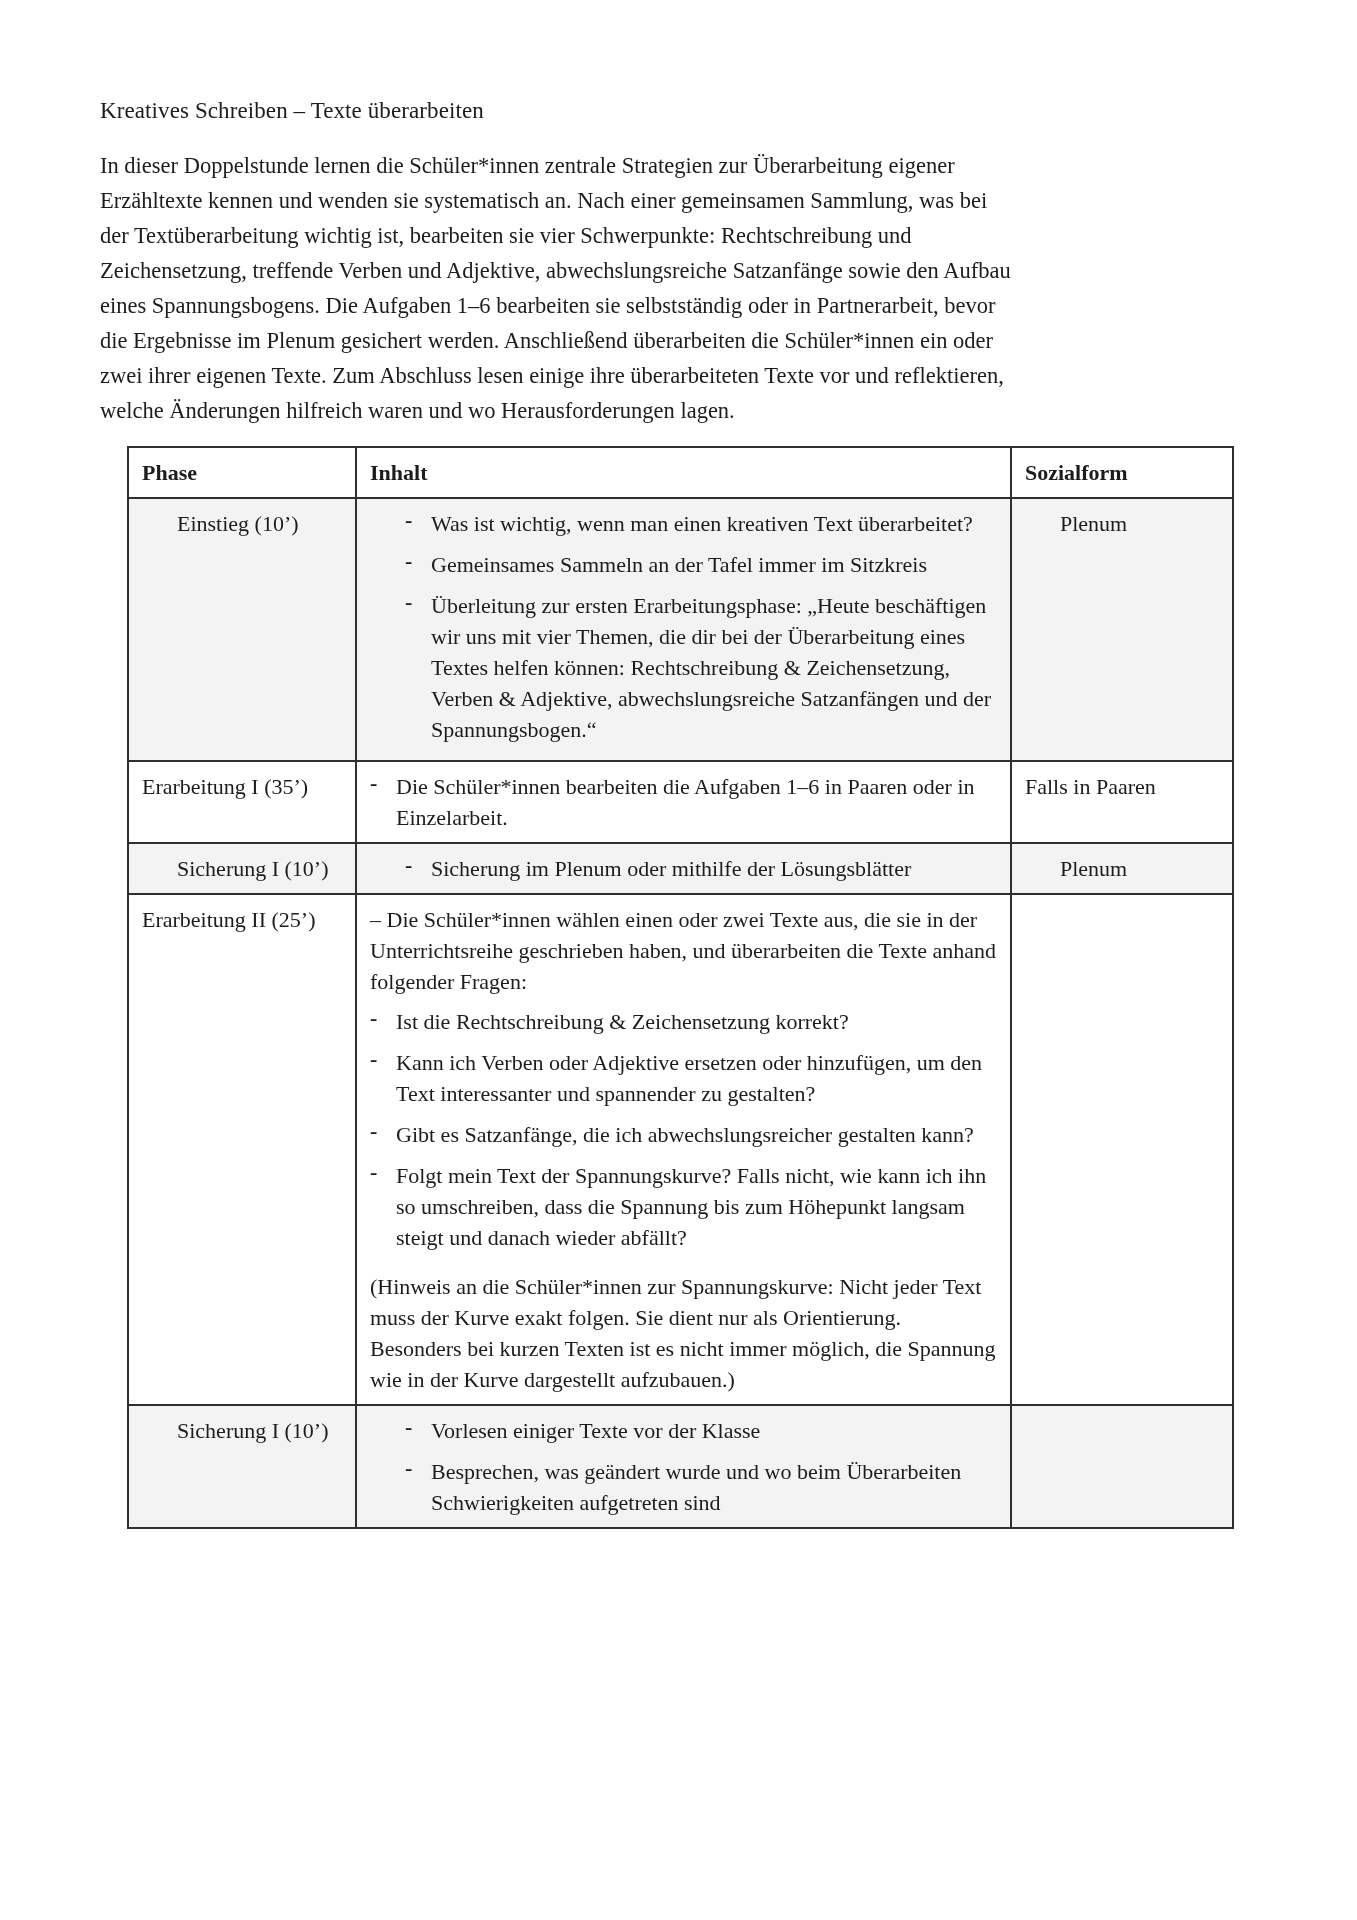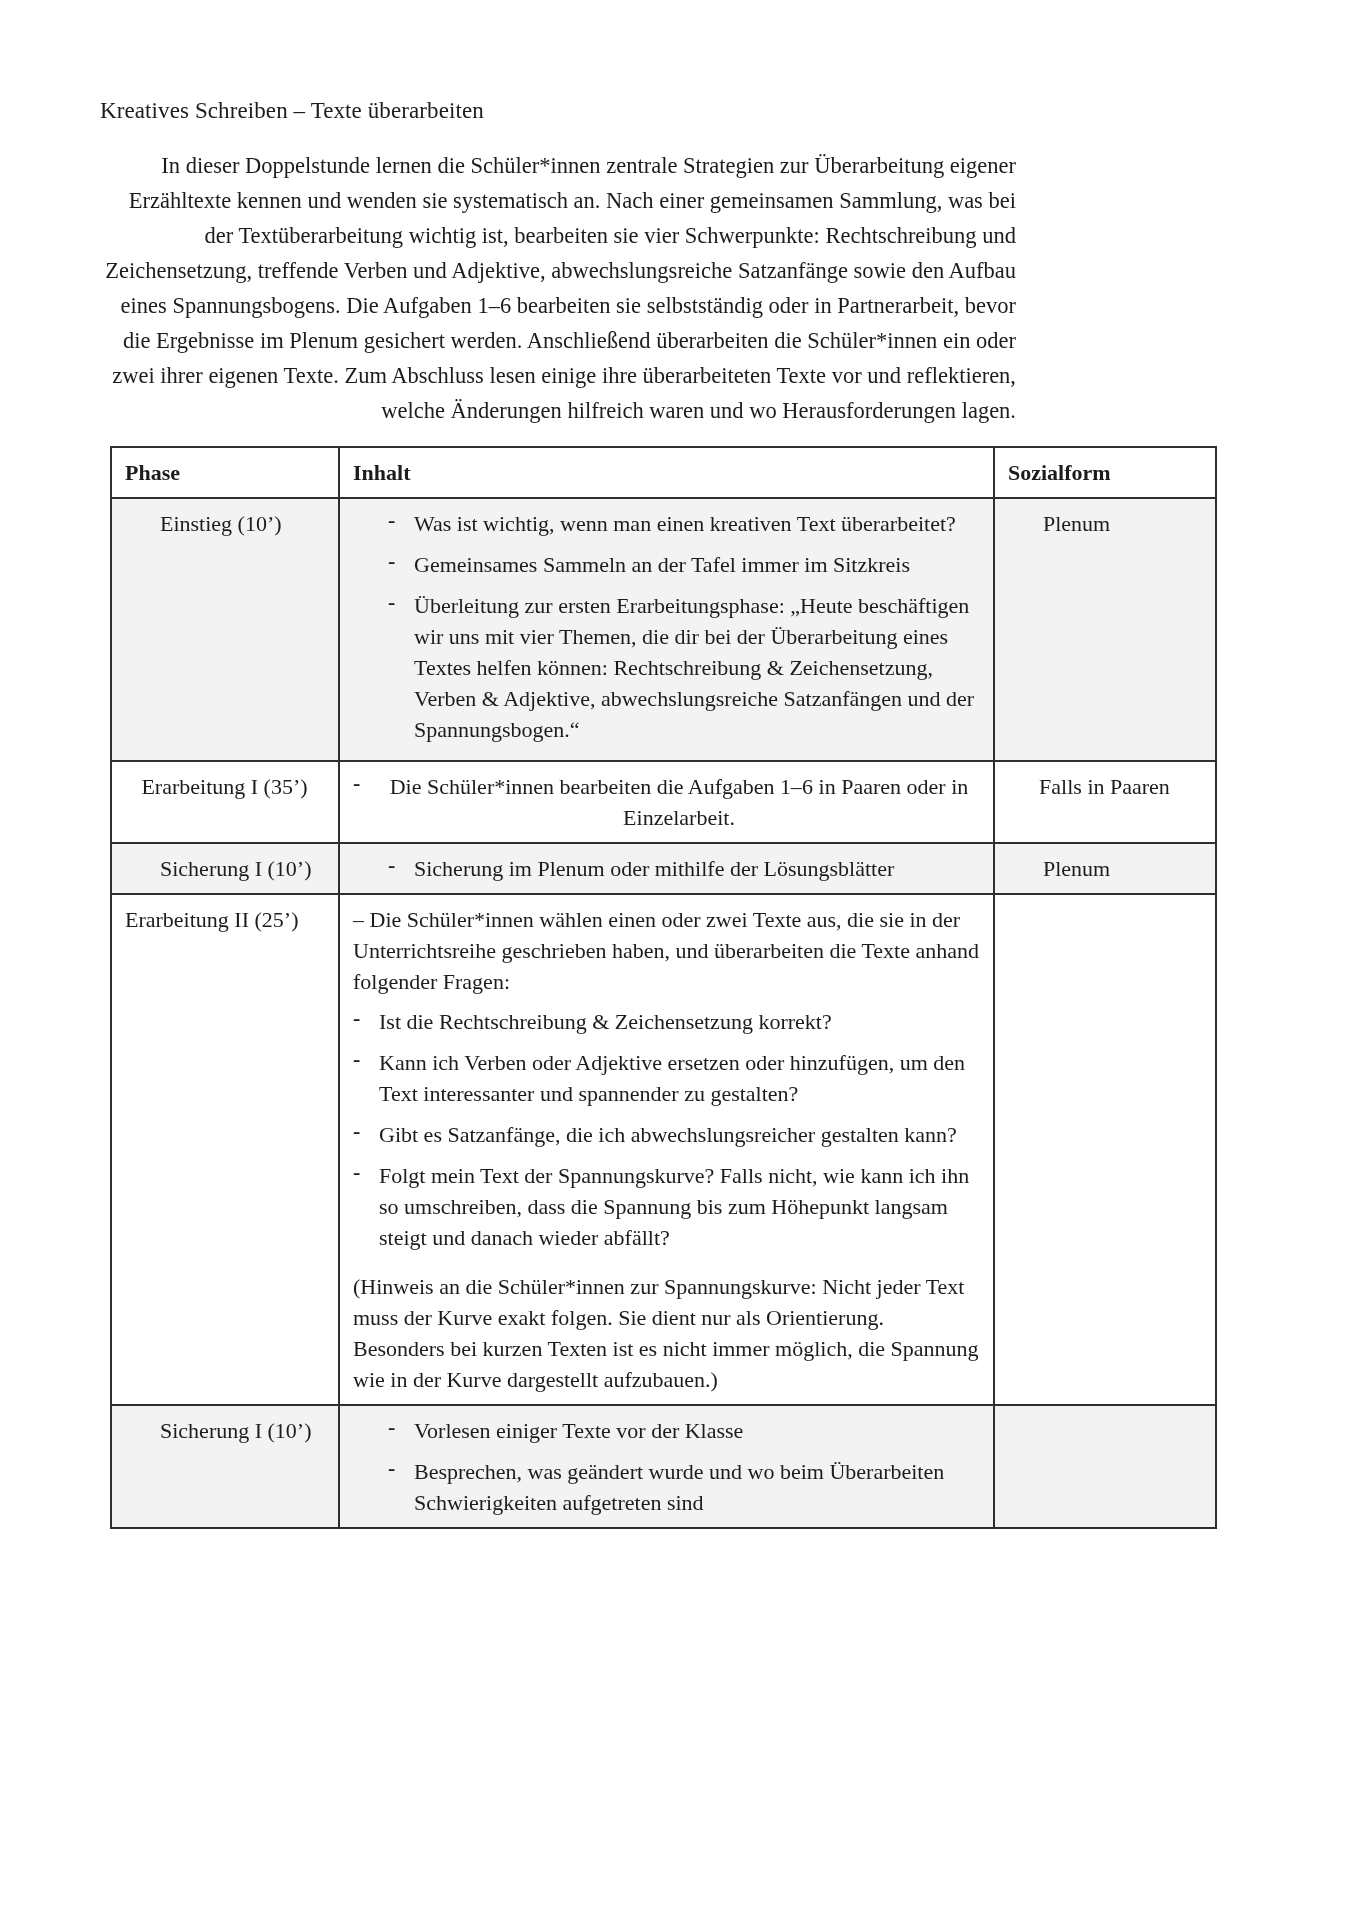--- a/index.html
+++ b/index.html
@@ -18,24 +18,24 @@
   }
   .page{
     position:absolute;left:0;top:0;width:1357px;height:1920px;background:#ffffff;
   }
   .doc-title{
     position:absolute;left:100px;top:98px;
     font-size:23px;font-weight:normal;letter-spacing:0.1px;
   }
   .intro{
     position:absolute;left:100px;top:148px;width:916px;
-    font-size:22.5px;line-height:35px;text-align:right;
+    font-size:22.5px;line-height:35px;text-align:left;
   }
   table.lesson{
-    position:absolute;left:110px;top:446px;
+    position:absolute;left:127px;top:446px;
     border-collapse:collapse;
     table-layout:fixed;
     width:1105px;
     font-size:22px;line-height:31px;
   }
   table.lesson col.c-phase{width:228px;}
   table.lesson col.c-inhalt{width:655px;}
   table.lesson col.c-sozialform{width:222px;}
   table.lesson td,table.lesson th{
     border:2px solid var(--border);
@@ -46,21 +46,21 @@
   }
   table.lesson th{
     font-weight:bold;
     height:50px;
     font-size:22px;
   }
   td.inhalt{padding-left:27px;padding-right:18px;}
   tr.shaded td{background:var(--shade);padding-left:48px;}
   tr.h-header th{background:#ffffff;}
   tr.r-einstieg td{height:263px;}
-  tr.r-erarbeitung1 td{height:80px;text-align:center;}
+  tr.r-erarbeitung1 td{height:80px;}
   tr.r-sicherung1 td{height:50px;}
   tr.r-erarbeitung2 td{height:488px;}
   tr.r-sicherung2 td{height:94px;}
   ul.bullets{list-style:none;margin:0;padding:0;}
   ul.bullets li{
     position:relative;
     padding-left:26px;
     margin-bottom:10px;
   }
   ul.bullets li:last-child{margin-bottom:0;}

